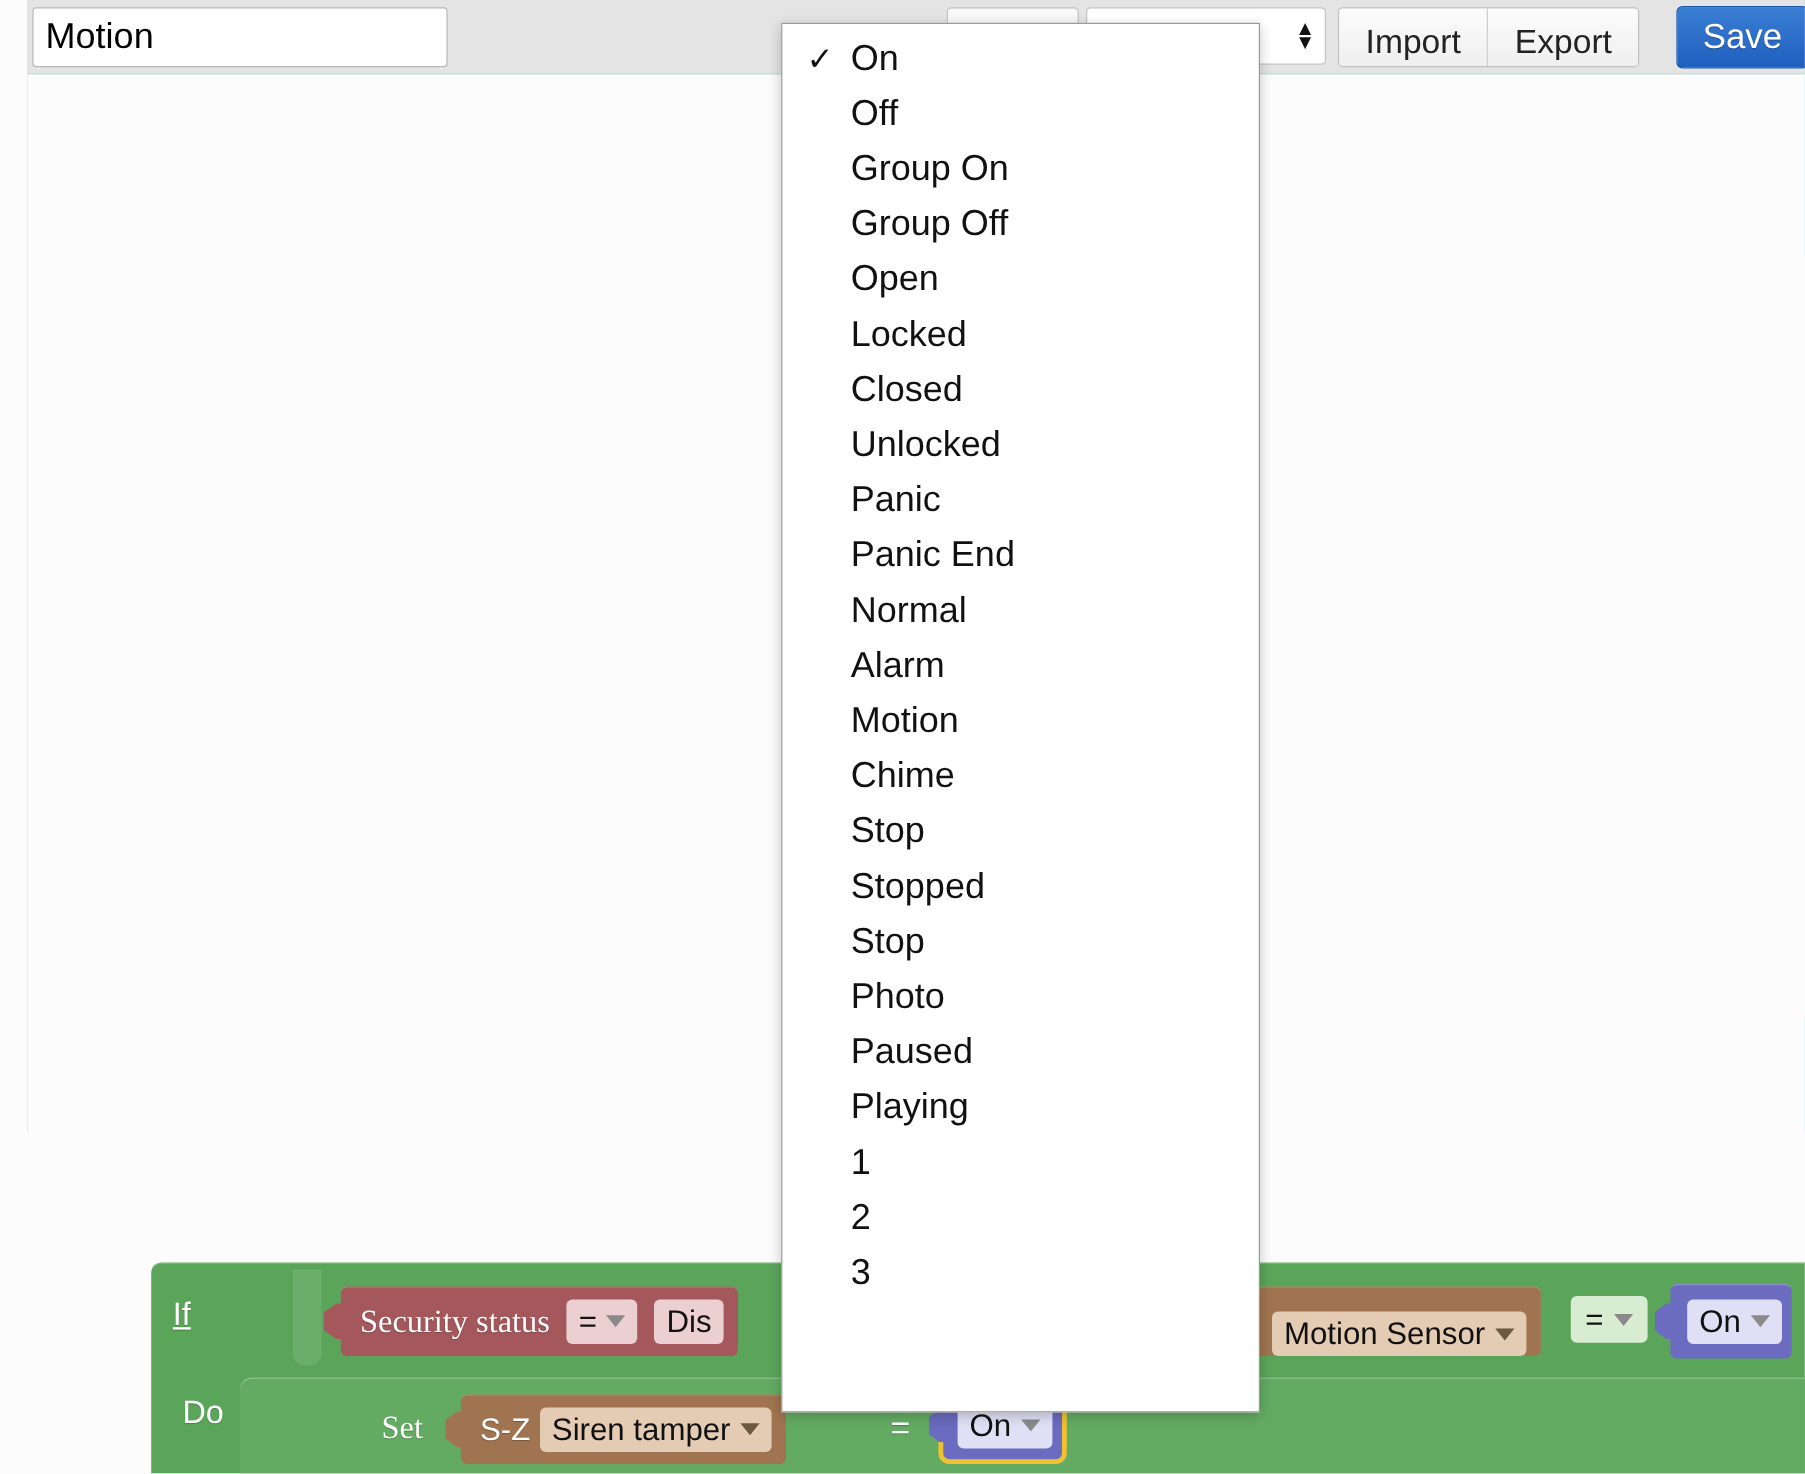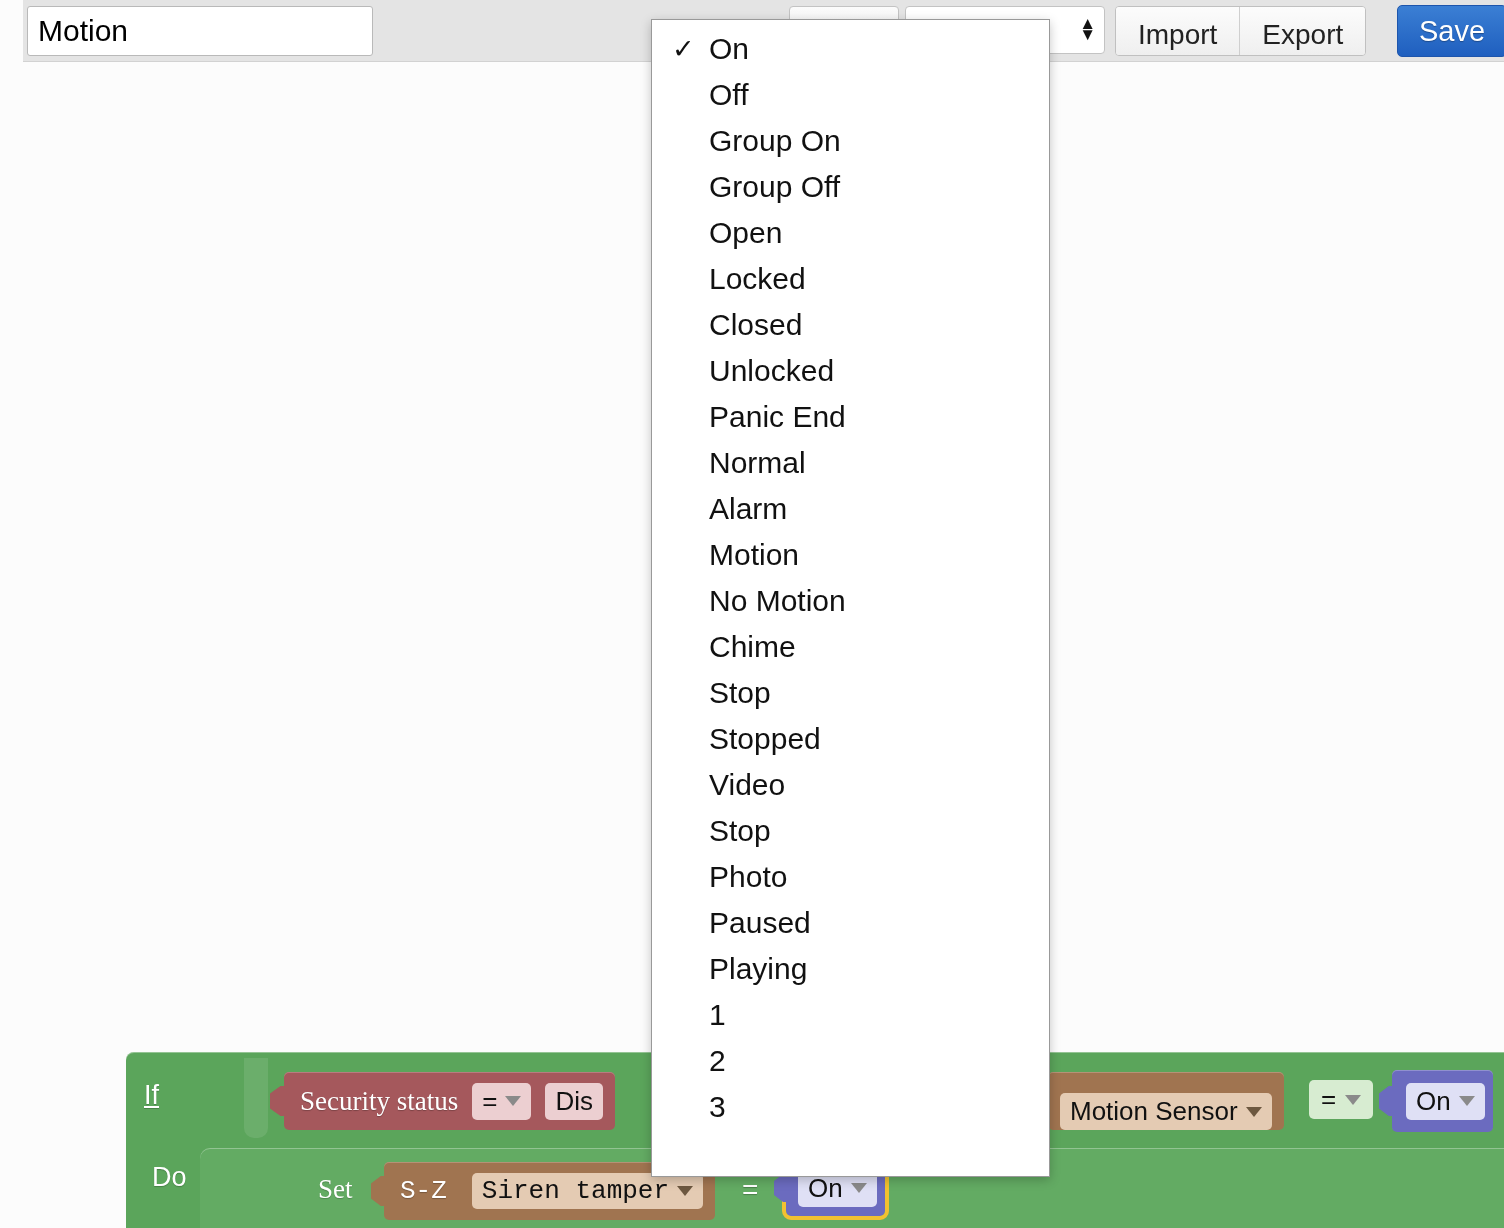--- a/index.html
+++ b/index.html
@@ -316,24 +316,23 @@
   }
   .device-block {
     position: absolute;
     left: 184px;
     top: 14px;
     height: 58px;
     background: #a07450;
     border-radius: 5px;
     display: flex;
     align-items: center;
-    gap: 25px;
+    gap: 8px;
     padding: 0 12px 0 16px;
     box-shadow: inset 0 1px 0 rgba(255,255,255,0.22);
-    font-family: Liberation Mono, monospace;
   }
   .device-block::before {
     content: "";
     position: absolute;
     left: -13px; top: 14px;
     width: 14px; height: 30px;
     background: #a07450;
     clip-path: polygon(0 25%, 70% 0, 100% 0, 100% 100%, 70% 100%, 0 75%);
   }
   .dev-prefix {
@@ -499,29 +498,28 @@
 
   <div class="menu" id="dropdown-menu">
       <div class="menu-item"><span class="check">✓</span><span>On</span></div>
       <div class="menu-item"><span>Off</span></div>
       <div class="menu-item"><span>Group On</span></div>
       <div class="menu-item"><span>Group Off</span></div>
       <div class="menu-item"><span>Open</span></div>
       <div class="menu-item"><span>Locked</span></div>
       <div class="menu-item"><span>Closed</span></div>
       <div class="menu-item"><span>Unlocked</span></div>
+      <div class="menu-item"><span>Panic</span></div>
       <div class="menu-item"><span>Panic End</span></div>
       <div class="menu-item"><span>Normal</span></div>
       <div class="menu-item"><span>Alarm</span></div>
       <div class="menu-item"><span>Motion</span></div>
-      <div class="menu-item"><span>No Motion</span></div>
       <div class="menu-item"><span>Chime</span></div>
       <div class="menu-item"><span>Stop</span></div>
       <div class="menu-item"><span>Stopped</span></div>
-      <div class="menu-item"><span>Video</span></div>
       <div class="menu-item"><span>Stop</span></div>
       <div class="menu-item"><span>Photo</span></div>
       <div class="menu-item"><span>Paused</span></div>
       <div class="menu-item"><span>Playing</span></div>
       <div class="menu-item"><span>1</span></div>
       <div class="menu-item"><span>2</span></div>
       <div class="menu-item"><span>3</span></div>
     </div>
 
 </div>

